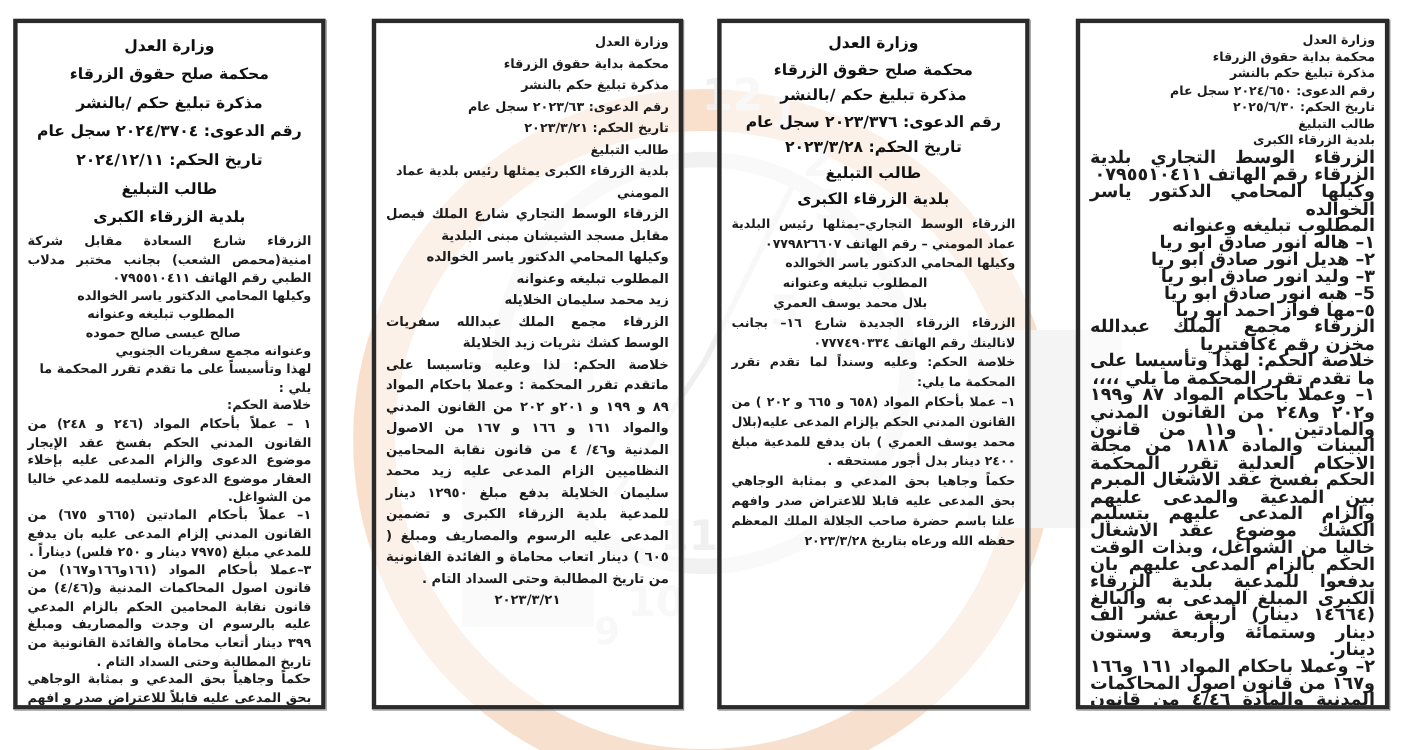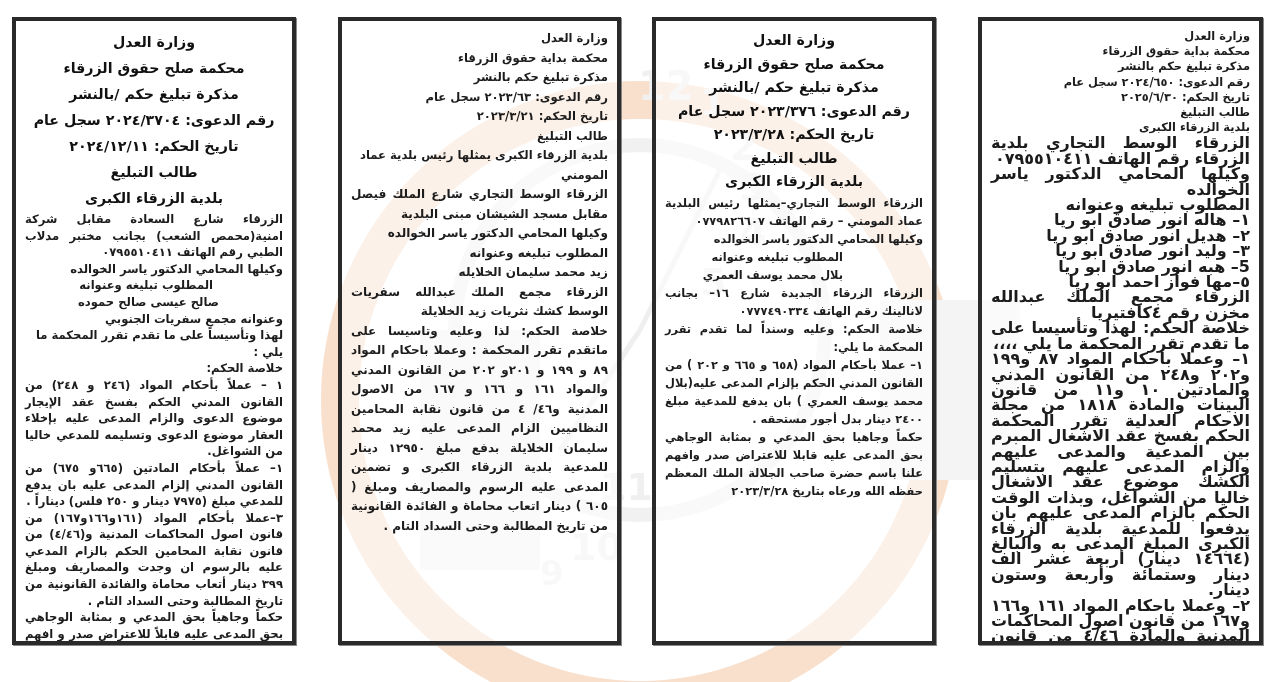--- a/index.html
+++ b/index.html
@@ -116,20 +116,21 @@
   <span class="line head">رقم الدعوى: ٢٠٢٣/٦٣ سجل عام</span>
   <span class="line head">تاريخ الحكم: ٢٠٢٣/٣/٢١</span>
   <span class="line head">طالب التبليغ</span>
   <span class="line head">بلدية الزرقاء الكبرى يمثلها رئيس بلدية عماد المومني</span>
   <span class="line body">الزرقاء الوسط التجاري شارع الملك فيصل مقابل مسجد الشيشان مبنى البلدية</span>
   <span class="line body">وكيلها المحامي الدكتور ياسر الخوالده</span>
   <span class="line body">المطلوب تبليغه وعنوانه</span>
   <span class="line body">زيد محمد سليمان الخلايله</span>
   <span class="line body">الزرقاء مجمع الملك عبدالله سفريات الوسط كشك نثريات زيد الخلايلة</span>
   <span class="line body">خلاصة الحكم: لذا وعليه وتاسيسا على ماتقدم تقرر المحكمة : وعملا باحكام المواد ٨٩ و ١٩٩ و ٢٠١و ٢٠٢ من القانون المدني والمواد ١٦١ و ١٦٦ و ١٦٧ من الاصول المدنية و٤٦/ ٤ من قانون نقابة المحامين النظاميين الزام المدعى عليه زيد محمد سليمان الخلايلة بدفع مبلغ ١٢٩٥٠ دينار للمدعية بلدية الزرقاء الكبرى و تضمين المدعى عليه الرسوم والمصاريف ومبلغ ( ٦٠٥ ) دينار اتعاب محاماة و الفائدة القانونية من تاريخ المطالبة وحتى السداد التام .</span>
+  <span class="line body center-line">٢٠٢٣/٣/٢١</span>
 </div>
 
 <div class="notice n3 hd-center">
   <span class="line head">وزارة العدل</span>
   <span class="line head">محكمة صلح حقوق الزرقاء</span>
   <span class="line head">مذكرة تبليغ حكم /بالنشر</span>
   <span class="line head">رقم الدعوى: ٢٠٢٣/٣٧٦ سجل عام</span>
   <span class="line head">تاريخ الحكم: ٢٠٢٣/٣/٢٨</span>
   <span class="line head">طالب التبليغ</span>
   <span class="line head">بلدية الزرقاء الكبرى</span>

